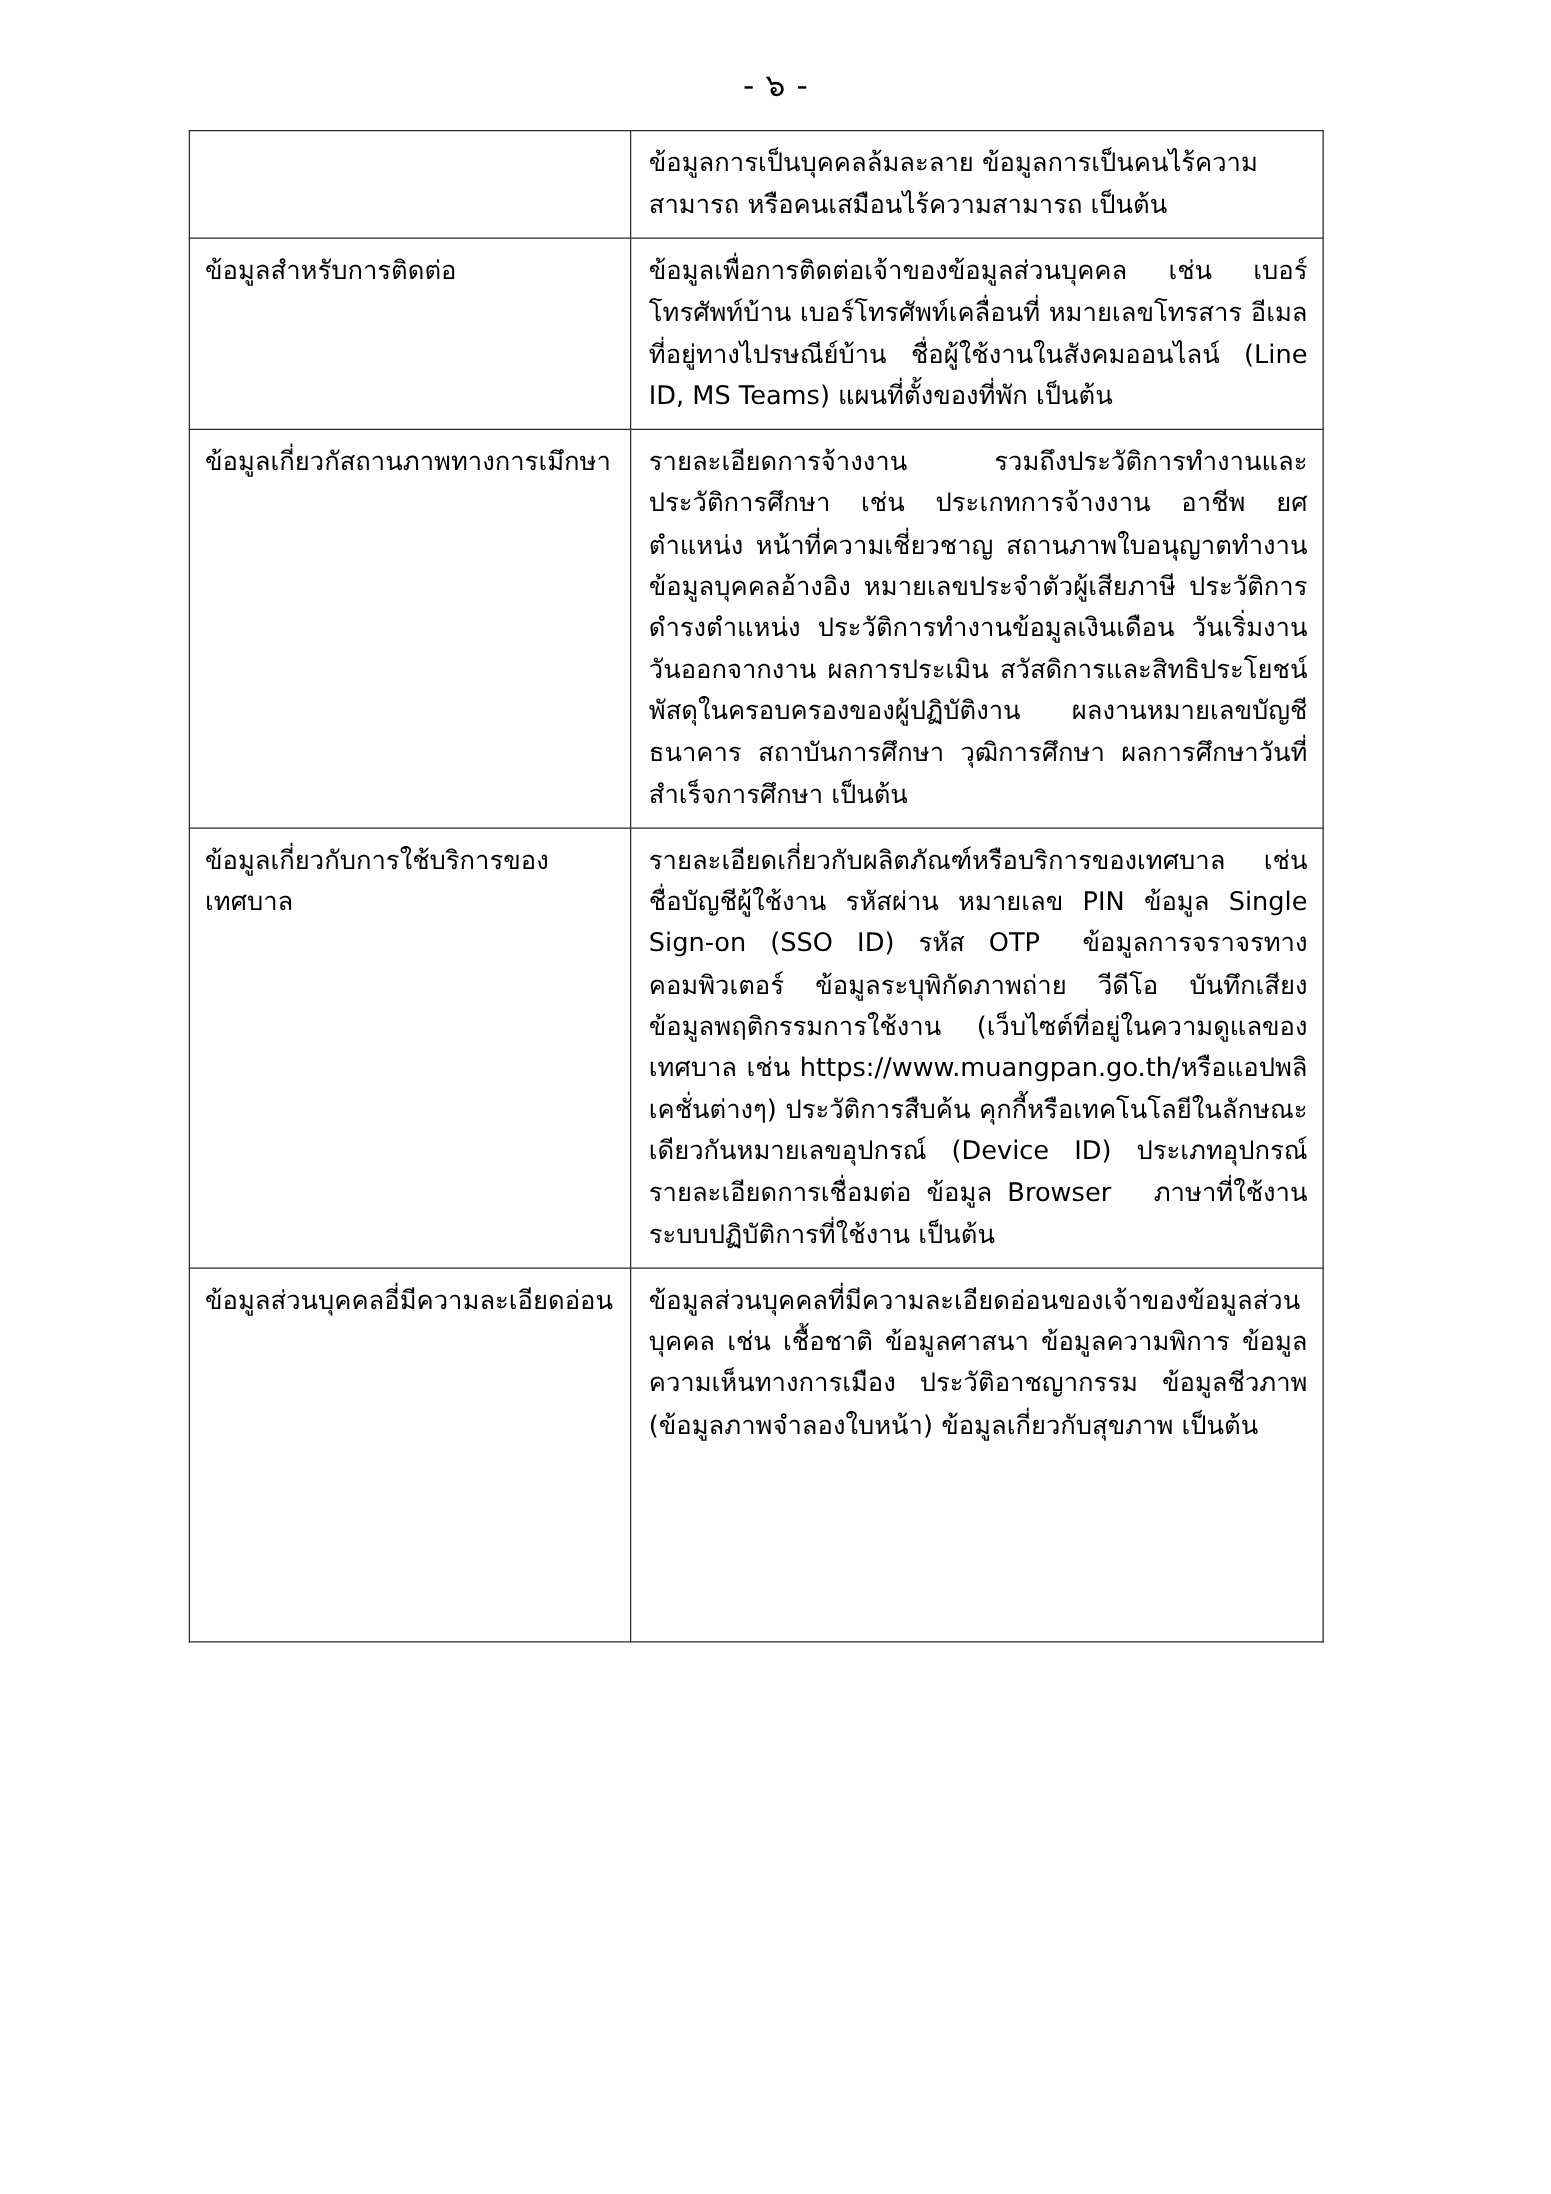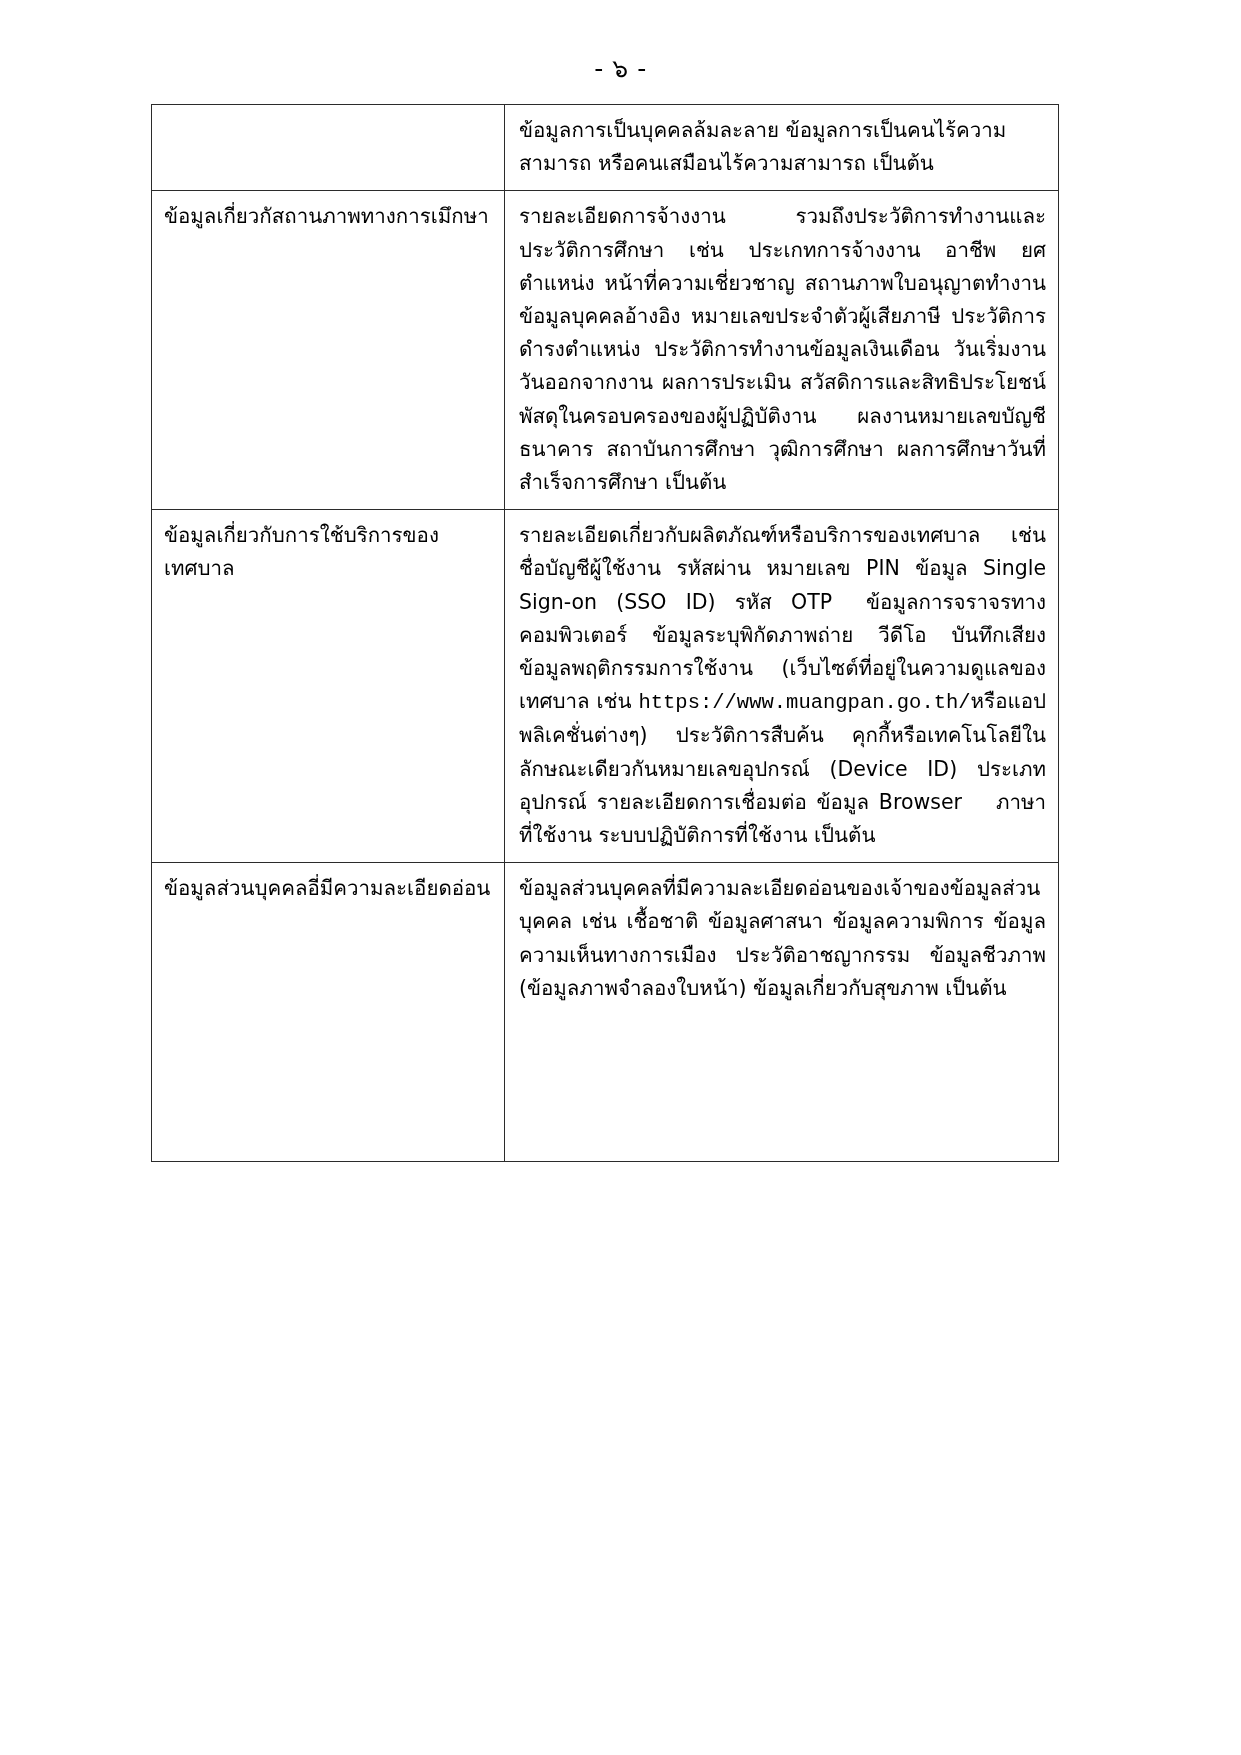--- a/index.html
+++ b/index.html
@@ -70,21 +70,21 @@
     padding-left: 14px;
     padding-right: 12px;
     padding-top: 9px;
     text-align: justify;
     text-justify: inter-word;
   }
   td.det.nojust { text-align: left; }
   .latin {
     font-family: "DejaVu Sans", "Liberation Sans", sans-serif;
   }
-  .url { white-space: nowrap; font-family: Liberation Mono, monospace; }
+  .url { white-space: nowrap; }
   .pad-gap { display: inline-block; width: 34px; }
 
   
   .tall-1 { height: 206px; }
   .tall-2 { height: 299px; }
 </style>
 </head>
 <body>
 
 <div class="page">
@@ -96,20 +96,24 @@
       <col class="col-category">
       <col class="col-detail">
     </colgroup>
     <tbody>
 
       <tr>
         <td class="cat"></td>
         <td class="det nojust">ข้อมูลการเป็นบุคคลล้มละลาย ข้อมูลการเป็นคนไร้ความสามารถ หรือคนเสมือนไร้ความสามารถ เป็นต้น</td>
       </tr>
 
+      <tr>
+        <td class="cat">ข้อมูลสำหรับการติดต่อ</td>
+        <td class="det">ข้อมูลเพื่อการติดต่อเจ้าของข้อมูลส่วนบุคคล เช่น เบอร์โทรศัพท์บ้าน เบอร์โทรศัพท์เคลื่อนที่ หมายเลขโทรสาร อีเมล ที่อยู่ทางไปรษณีย์บ้าน ชื่อผู้ใช้งานในสังคมออนไลน์ (Line ID, MS Teams) แผนที่ตั้งของที่พัก เป็นต้น</td>
+      </tr>
 
       <tr>
         <td class="cat">ข้อมูลเกี่ยวกัสถานภาพทางการเมึกษา</td>
         <td class="det tall-1">รายละเอียดการจ้างงาน รวมถึงประวัติการทำงานและประวัติการศึกษา เช่น ประเกทการจ้างงาน อาชีพ ยศ ตำแหน่ง หน้าที่ความเชี่ยวชาญ สถานภาพใบอนุญาตทำงาน ข้อมูลบุคคลอ้างอิง หมายเลขประจำตัวผู้เสียภาษี ประวัติการดำรงตำแหน่ง ประวัติการทำงานข้อมูลเงินเดือน วันเริ่มงาน วันออกจากงาน ผลการประเมิน สวัสดิการและสิทธิประโยชน์ พัสดุในครอบครองของผู้ปฏิบัติงาน ผลงานหมายเลขบัญชีธนาคาร สถาบันการศึกษา วุฒิการศึกษา ผลการศึกษาวันที่สำเร็จการศึกษา เป็นต้น</td>
       </tr>
 
 
 
       <tr>
         <td class="cat">ข้อมูลเกี่ยวกับการใช้บริการของเทศบาล</td>

